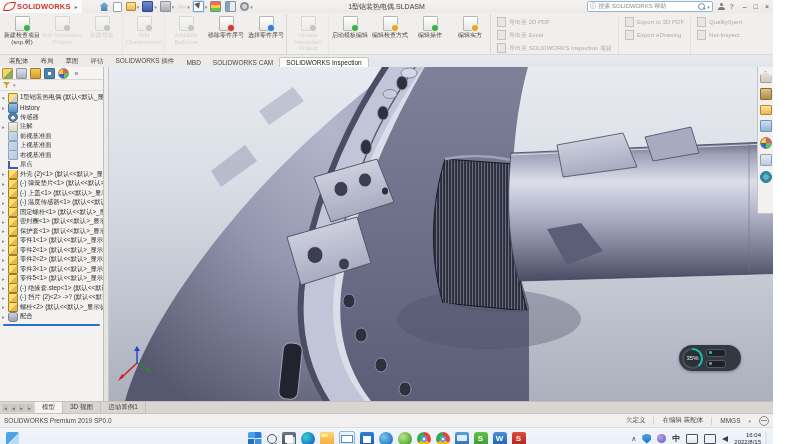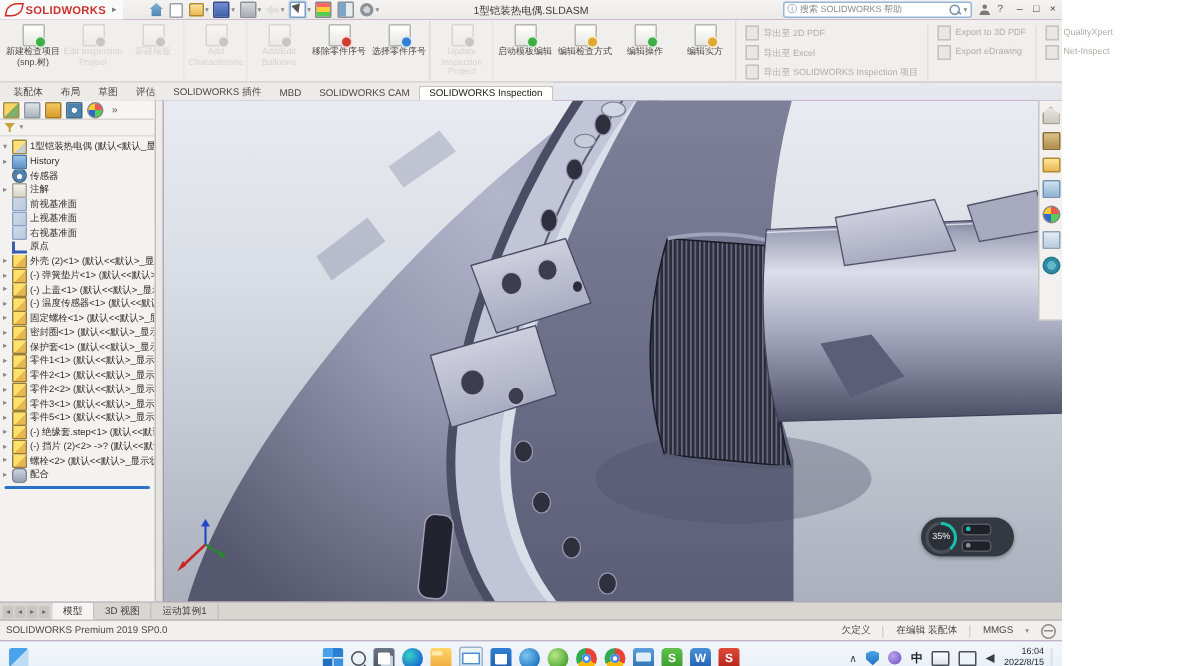--- a/index.html
+++ b/index.html
@@ -1,17 +1,17 @@
 <!DOCTYPE html>
 <html><head>
 <meta charset="utf-8">
 <style>
   html,body{margin:0;padding:0;width:790px;height:444px;overflow:hidden;
     font-family:"Liberation Sans","DejaVu Sans",sans-serif;-webkit-font-smoothing:antialiased;}
-  .app{position:relative;width:708px;height:444px;background:#701a75;}
+  .app{position:relative;width:773px;height:444px;background:#be185d;}
 
   
   .titlebar{position:relative;height:13px;background:linear-gradient(#f4f3f1,#eceae7);display:flex;align-items:center;font-size:7px;color:#444;}
   .logo{display:flex;align-items:center;gap:2px;padding:0 4px;background:#fbfafa;height:13px;}
   .logo-mark{width:11px;height:9px;position:relative;}
   .logo-mark::before{content:"";position:absolute;inset:0;border:1.6px solid #d42a22;border-radius:60% 0 60% 0;transform:skewX(-12deg);}
   .logo-text{font-weight:bold;color:#c8332e;font-size:7.5px;letter-spacing:.2px;}
   .logo-arrow{color:#777;font-size:6px;margin-left:2px;}
   .qa-row{display:flex;align-items:center;gap:3px;margin-left:18px;}
   .qa-wrap{display:flex;align-items:center;gap:1px;}

